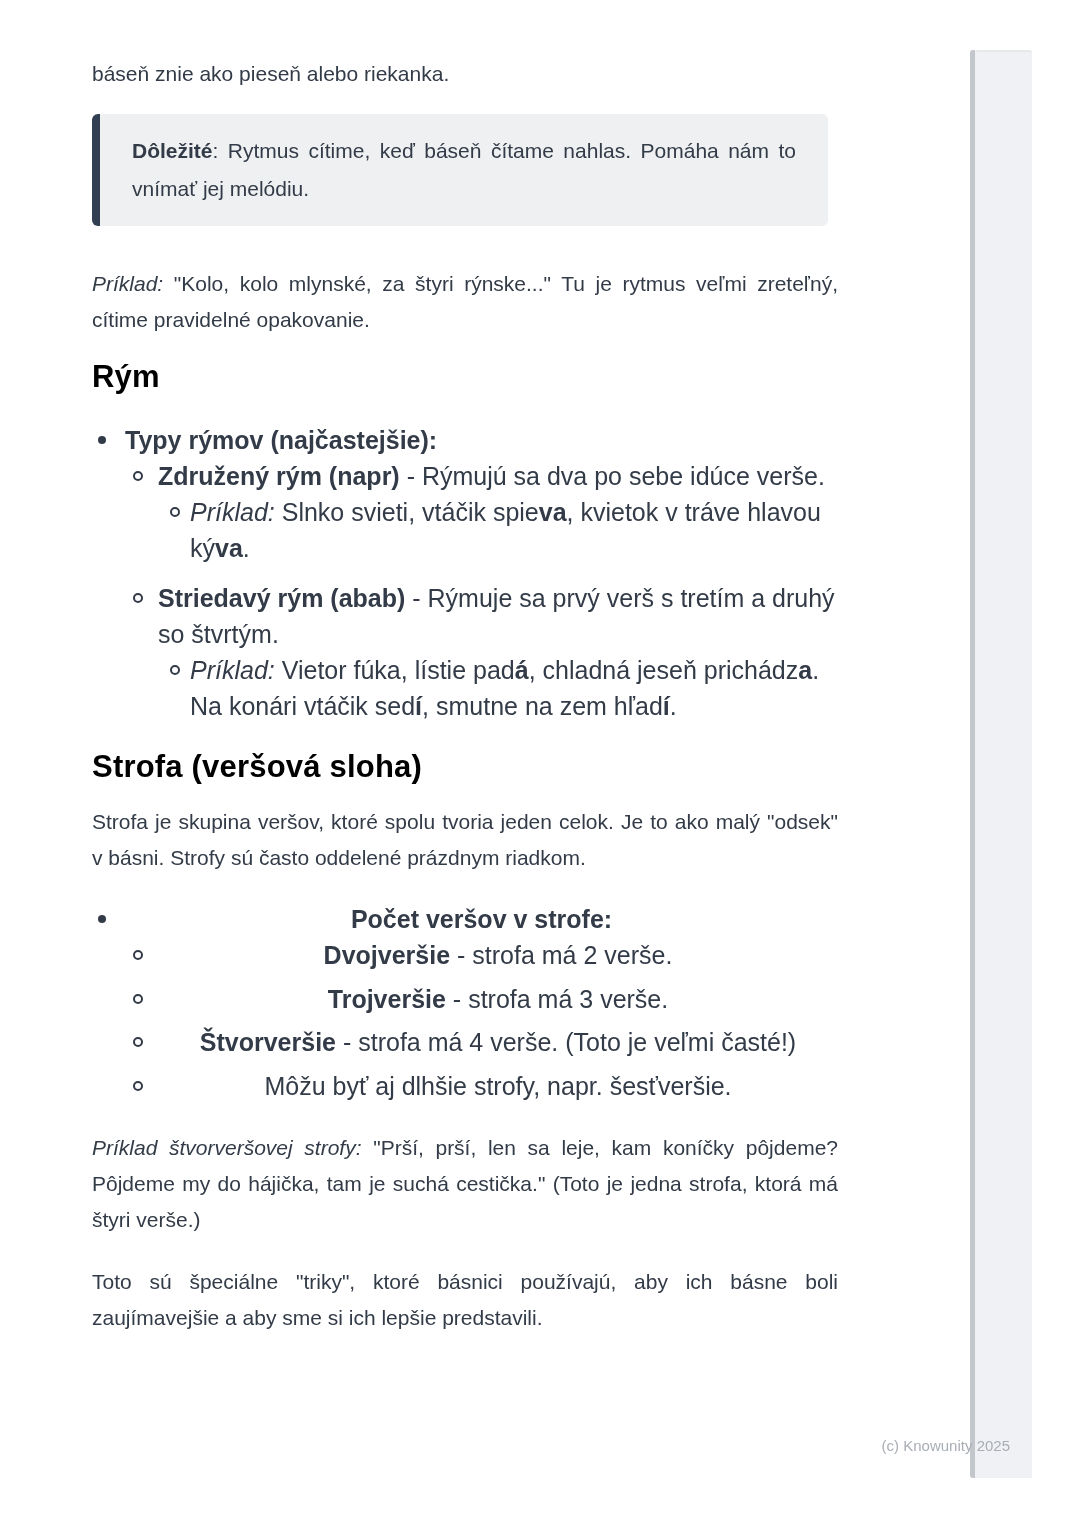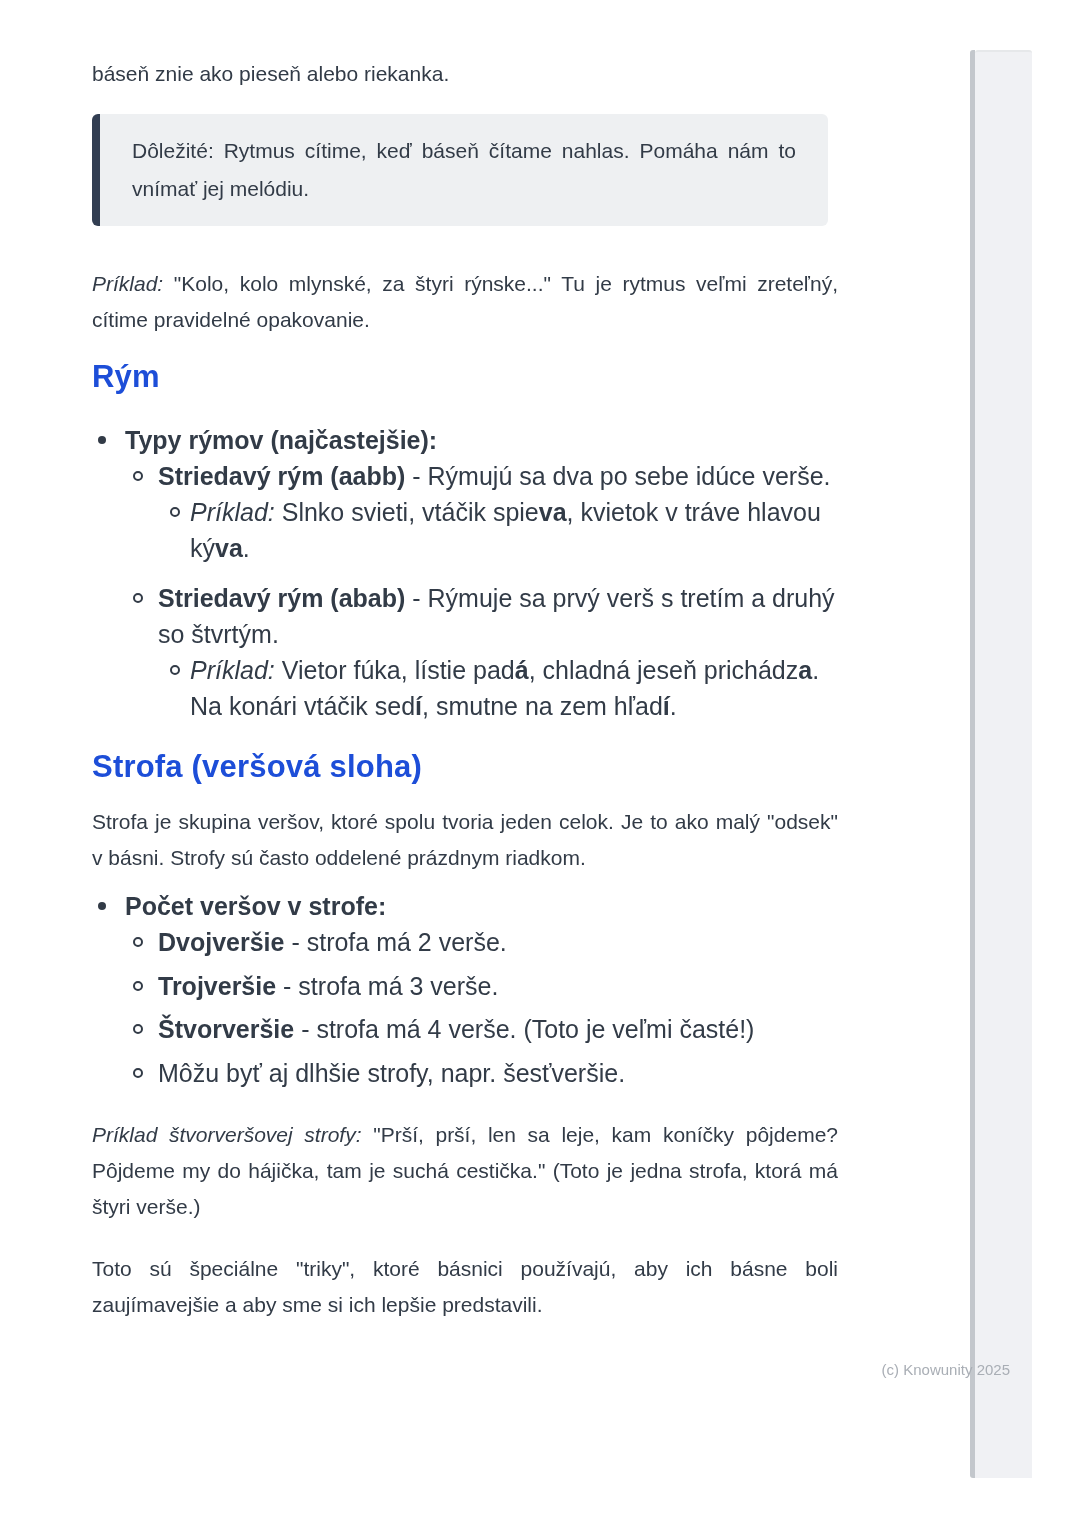--- a/index.html
+++ b/index.html
@@ -9,71 +9,71 @@
   }
   .content{width:746px;padding:56px 0 0 92px;}
   .para{margin:0;font-size:21px;line-height:36px;}
   .just{text-align:justify;}
   .callout{
     margin-top:22px;margin-right:10px;background:#eef0f2;
     border-left:8px solid #323e52;border-radius:6px;padding:18px 32px;
   }
   .callout-text{margin:0;font-size:21px;line-height:38px;text-align:justify;}
   .p-example{margin-top:40px;}
-  h2{margin:0;font-size:31px;line-height:42px;font-weight:700;color:#1d4ed8;letter-spacing:.2px;}
+  h2{margin:0;font-size:31px;line-height:42px;font-weight:700;color:#000000;letter-spacing:.2px;}
   .h-rym{margin-top:18px;}
   .p-rym{margin-top:18px;}
   ul{list-style:none;margin:0;padding:0;}
   li{position:relative;padding-left:33px;font-size:25px;line-height:36px;}
   .l1{margin-top:24px;}
-  .l1.strofa-list{margin-top:12px;}
+  .l1.strofa-list{margin-top:25px;text-align:center;}
   .dot{position:absolute;left:6px;top:14px;width:8px;height:8px;border-radius:50%;background:#323b47;}
   .circle{position:absolute;left:8px;top:13px;width:6px;height:6px;border:2.5px solid #323b47;border-radius:50%;background:transparent;}
   .li3 .circle{left:12px;}
   .li3{padding-left:32px;}
   .li2.gap{margin-top:14px;}
   .strofa-list .li2{margin-top:7.5px;}
   .strofa-list .li2.first{margin-top:0;}
   .p-strofa-example{margin-top:26px;}
   .h-strofa{margin-top:22px;}
   .p-strofa{margin-top:16px;}
   .h-umelecke{margin-top:12px;}
   .p-umelecke{margin-top:26px;}
   .scroll-strip{
     position:absolute;left:975px;top:50px;width:57px;height:1428px;
     background:#f0f1f4;border-radius:3px 3px 0 0;border-top:2px solid #e6e8ea;box-sizing:border-box;z-index:1;
   }
   .scroll-thumb{position:absolute;left:-5px;top:-2px;width:5px;height:1428px;background:#c3c7cc;border-radius:3px 0 0 3px;}
-  .copyright{position:absolute;top:1361px;right:70px;font-size:15px;line-height:18px;color:#a9aeb5;z-index:2;}
+  .copyright{position:absolute;top:1437px;right:70px;font-size:15px;line-height:18px;color:#a9aeb5;z-index:2;}
 </style>
 </head>
 <body>
 
 <div class="page">
   <div class="content">
 
     <p class="para">báseň znie ako pieseň alebo riekanka.</p>
 
     <div class="callout">
-      <p class="callout-text"><span style="font-weight: 400;">Dôležité</span><span>: Rytmus cítime, keď báseň čítame nahlas. Pomáha nám to vnímať jej melódiu.</span></p>
+      <p class="callout-text"><span style="font-weight: 700;">Dôležité</span><span>: Rytmus cítime, keď báseň čítame nahlas. Pomáha nám to vnímať jej melódiu.</span></p>
     </div>
 
     <p class="para just p-example"><span style="font-style: italic;">Príklad:</span><span> "Kolo, kolo mlynské, za štyri rýnske..." Tu je rytmus veľmi zreteľný, cítime pravidelné opakovanie.</span></p>
 
     <h2 class="h-rym">Rým</h2>
 
 
     <ul class="l1">
       <li class="li1">
         <span class="dot"></span>
         <div class="li-text"><span style="font-weight: 700;">Typy rýmov (najčastejšie):</span></div>
         <ul class="l2">
           <li class="li2">
             <span class="circle"></span>
-            <div class="li-text"><span style="font-weight: 700;">Striedavý rým (aabb)</span><span> - Rýmujú sa dva po sebe idúce verše.</span></div>
+            <div class="li-text"><span style="font-weight: 700;">Združený rým (napr)</span><span> - Rýmujú sa dva po sebe idúce verše.</span></div>
             <ul class="l3">
               <li class="li3">
                 <span class="circle"></span>
                 <div class="li-text"><span style="font-style: italic;">Príklad:</span><span> Slnko svieti, vtáčik spie</span><span style="font-weight: 700;">va</span><span>, kvietok v tráve hlavou ký</span><span style="font-weight: 700;">va</span><span>.</span></div>
               </li>
             </ul>
           </li>
           <li class="li2 gap">
             <span class="circle"></span>
             <div class="li-text"><span style="font-weight: 700;">Striedavý rým (abab)</span><span> - Rýmuje sa prvý verš s tretím a druhý so štvrtým.</span></div>

